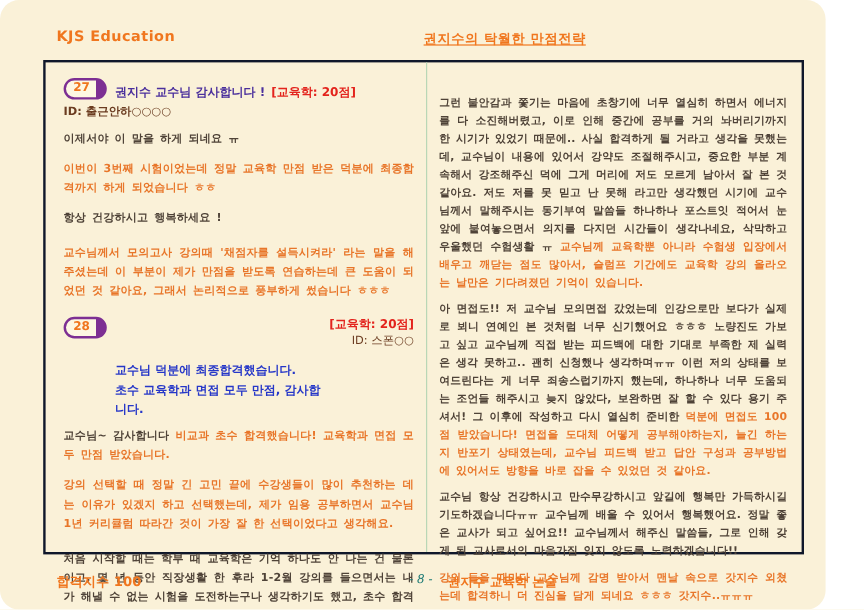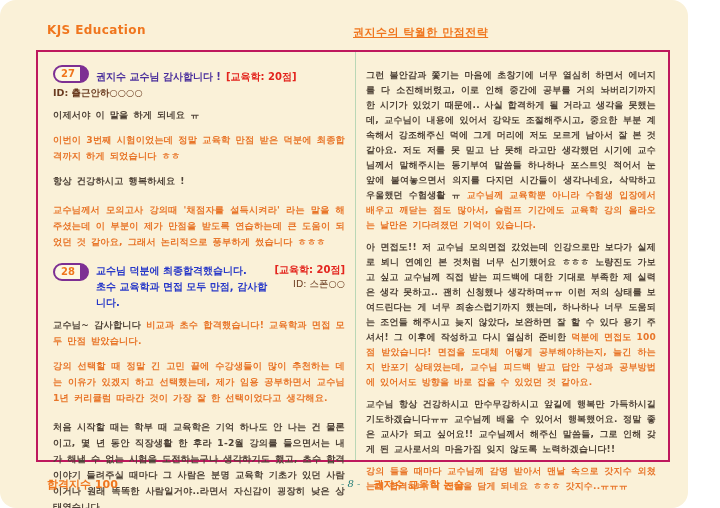--- a/index.html
+++ b/index.html
@@ -12,42 +12,42 @@
   .hdr-brand {
     position:absolute; left:47px; top:23px;
     color:#f0761e; font-weight:bold; font-size:12px; letter-spacing:0.4px;
   }
   .hdr-title {
     position:absolute; left:353px; top:25px;
     color:#f0761e; font-weight:bold; font-size:11px; letter-spacing:0.5px;text-decoration:underline;
   }
   .content-box {
     position:absolute; left:36px; top:50px; width:634px; height:412px;
-    border:2px solid #be185d; box-sizing:border-box;
+    border:2px solid #0f172a; box-sizing:border-box;
     display:flex; background:#faf1d8;
   }
   .col-left  { width:317px; box-sizing:border-box; padding:13px 10px 0 15px; }
   .col-divider { width:1px; background:#b9d7b6; }
-  .col-right { flex:1; box-sizing:border-box; padding:16px 12px 0 10px; }
+  .col-right { flex:1; box-sizing:border-box; padding:27px 12px 0 10px; }
 
   .badge {
     display:inline-block; flex:0 0 auto;
     border:2px solid #7d2f93; border-right:9px solid #7d2f93;
     border-radius:10px; background:#fdf7e2;
     color:#f0761e; font-weight:bold; font-size:10px;
     padding:0 5px 1px 6px; line-height:13px;
   }
   .t-head { display:flex; gap:7px; align-items:flex-start; }
   .t27-title { color:#4a2f9c; font-weight:bold; font-size:10px; line-height:17px; }
   .score { color:#e3241d; font-weight:bold; font-size:10px; line-height:17px; }
   .id-line {
     color:#6b3c20; font-weight:bold; font-size:9.5px;
     margin:1px 2px 7px 0; line-height:14px;
   }
-  .t28-titles { flex:1; }
+  .t28-titles { flex:1;margin-top:38px; }
   .t28-title { color:#2637c8; font-weight:bold; font-size:10px; line-height:16px; }
   .t28-meta { text-align:right; display:flex; flex-direction:column; justify-content:flex-end; }
   .t28-meta .score { line-height:14px; }
   .t28-meta .id28 { color:#6b3c20; font-weight:normal; font-size:9.5px; line-height:13px; }
 
   .p {
     font-size:9.2px; font-weight:bold; line-height:16px;
     text-align:justify; margin:0 0 9px; color:#4f4338;
     word-spacing:1.5px; letter-spacing:0.2px;
   }

